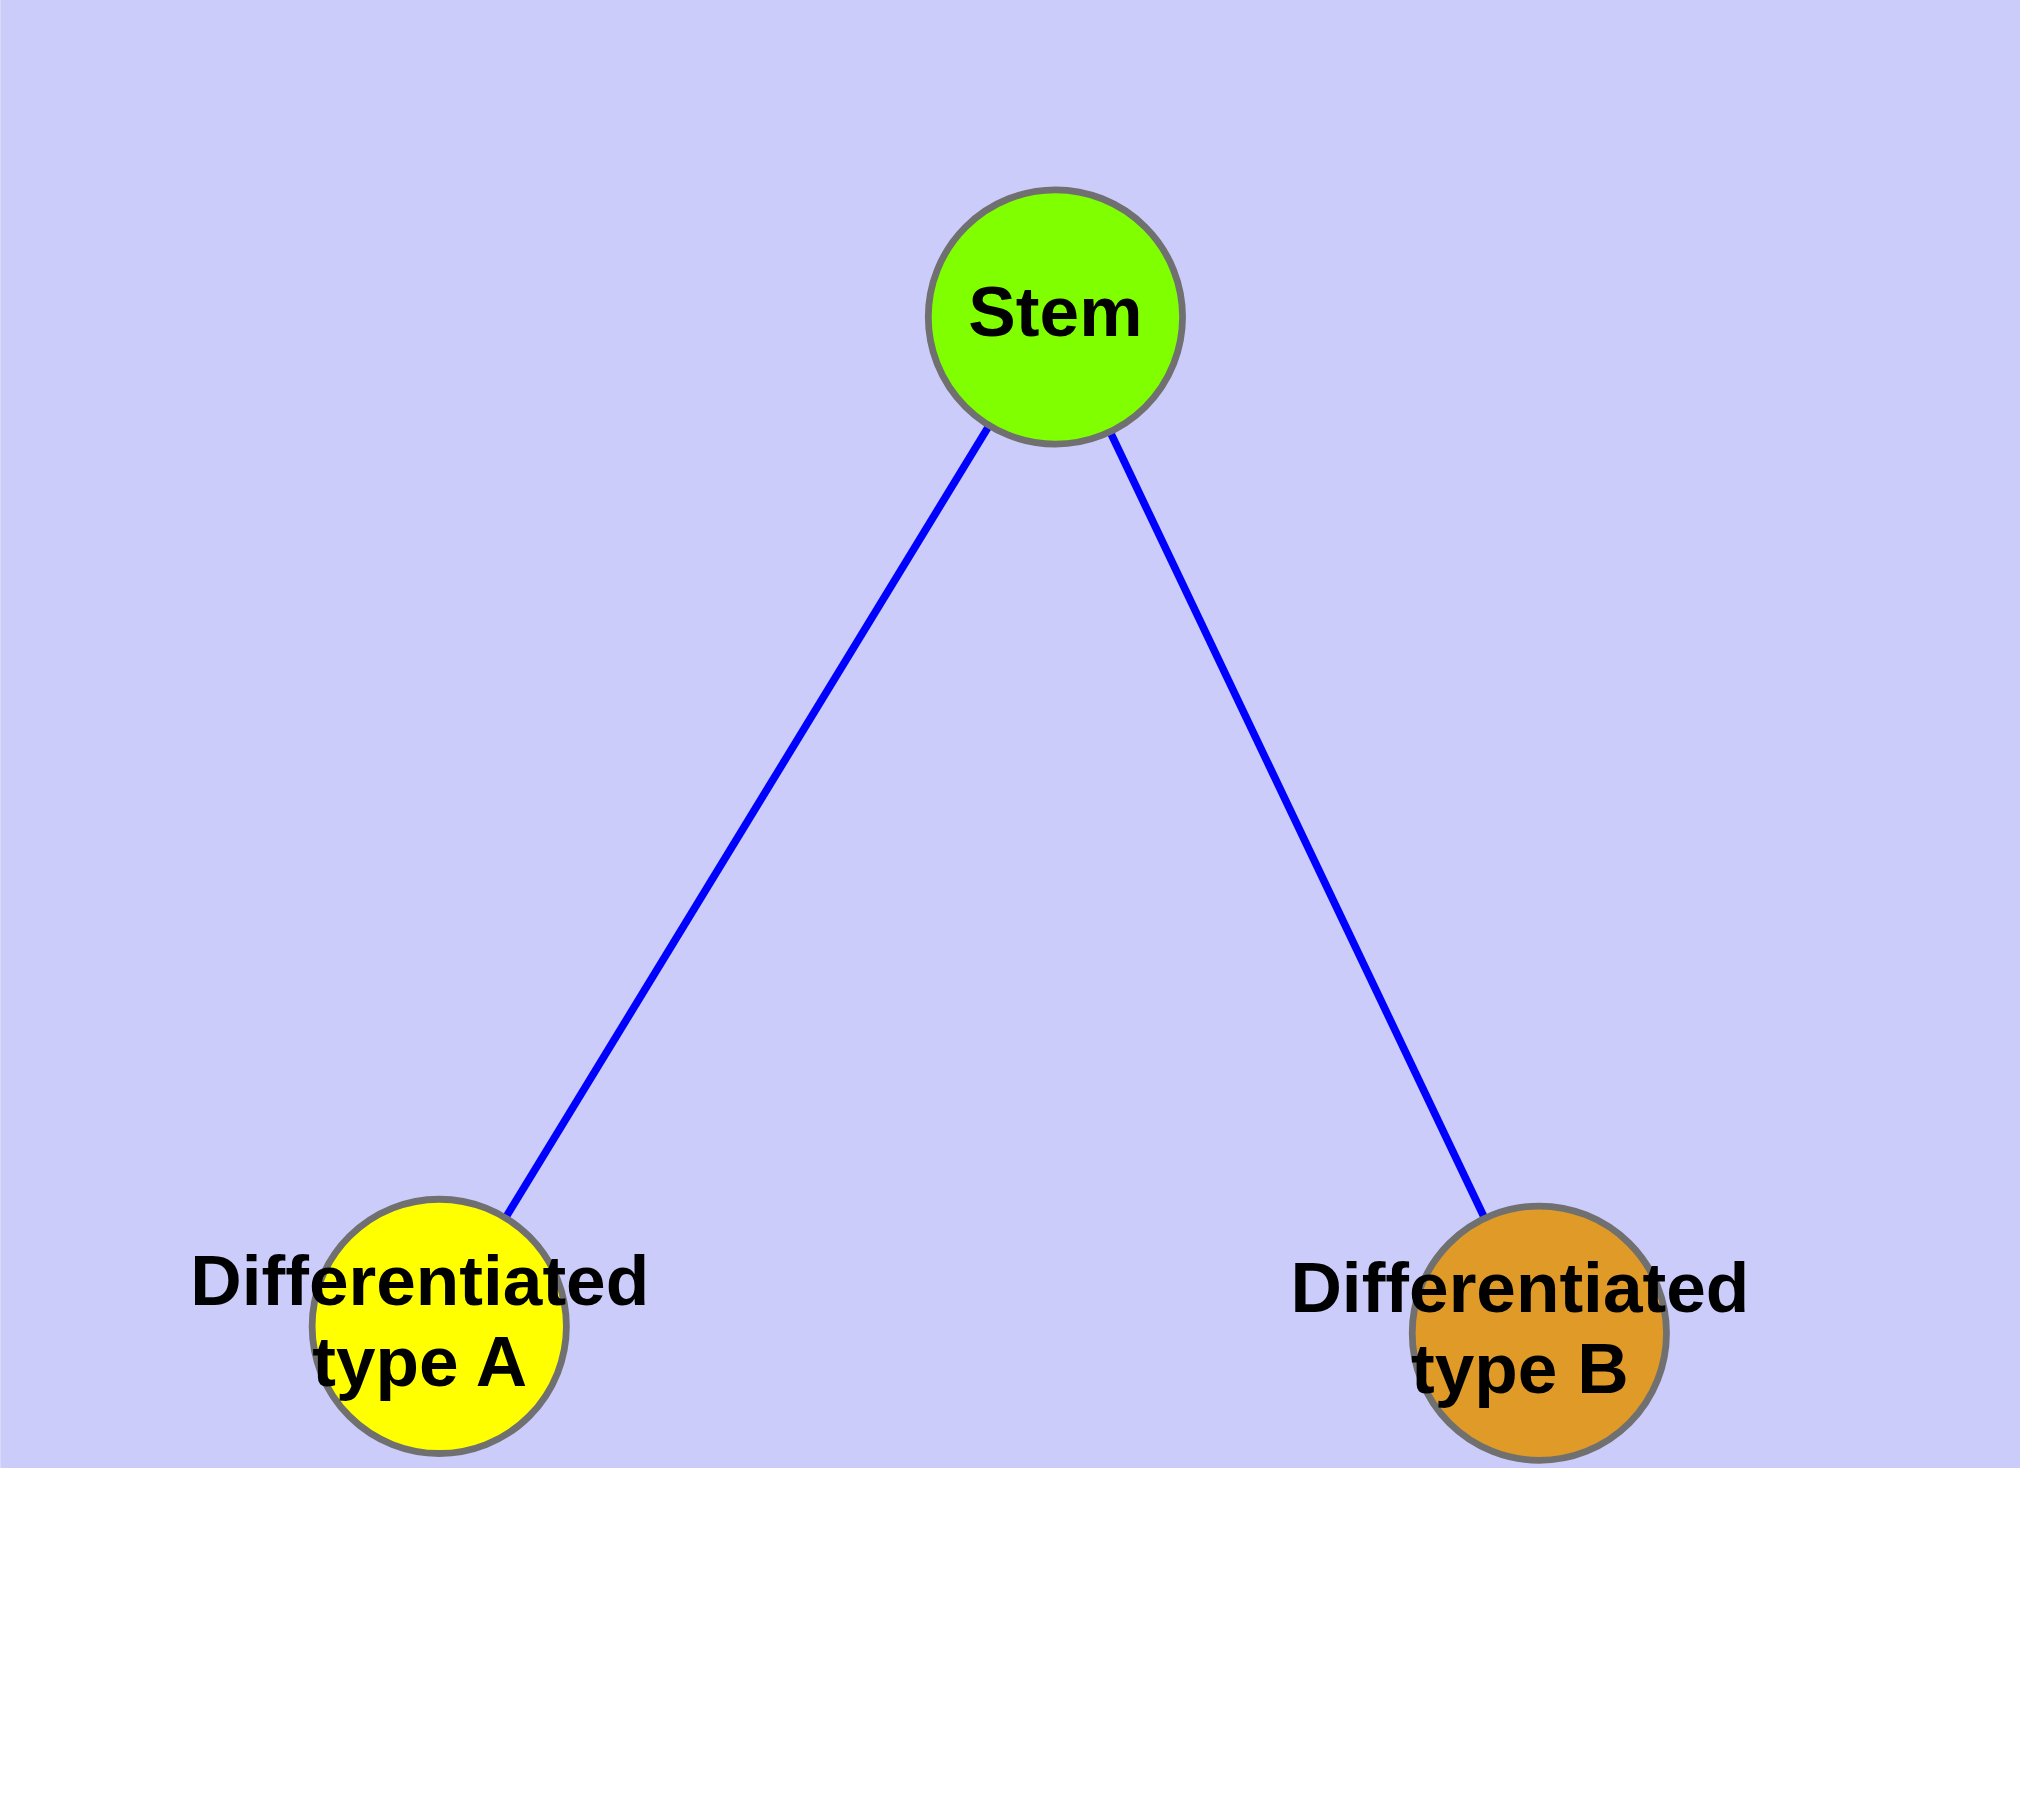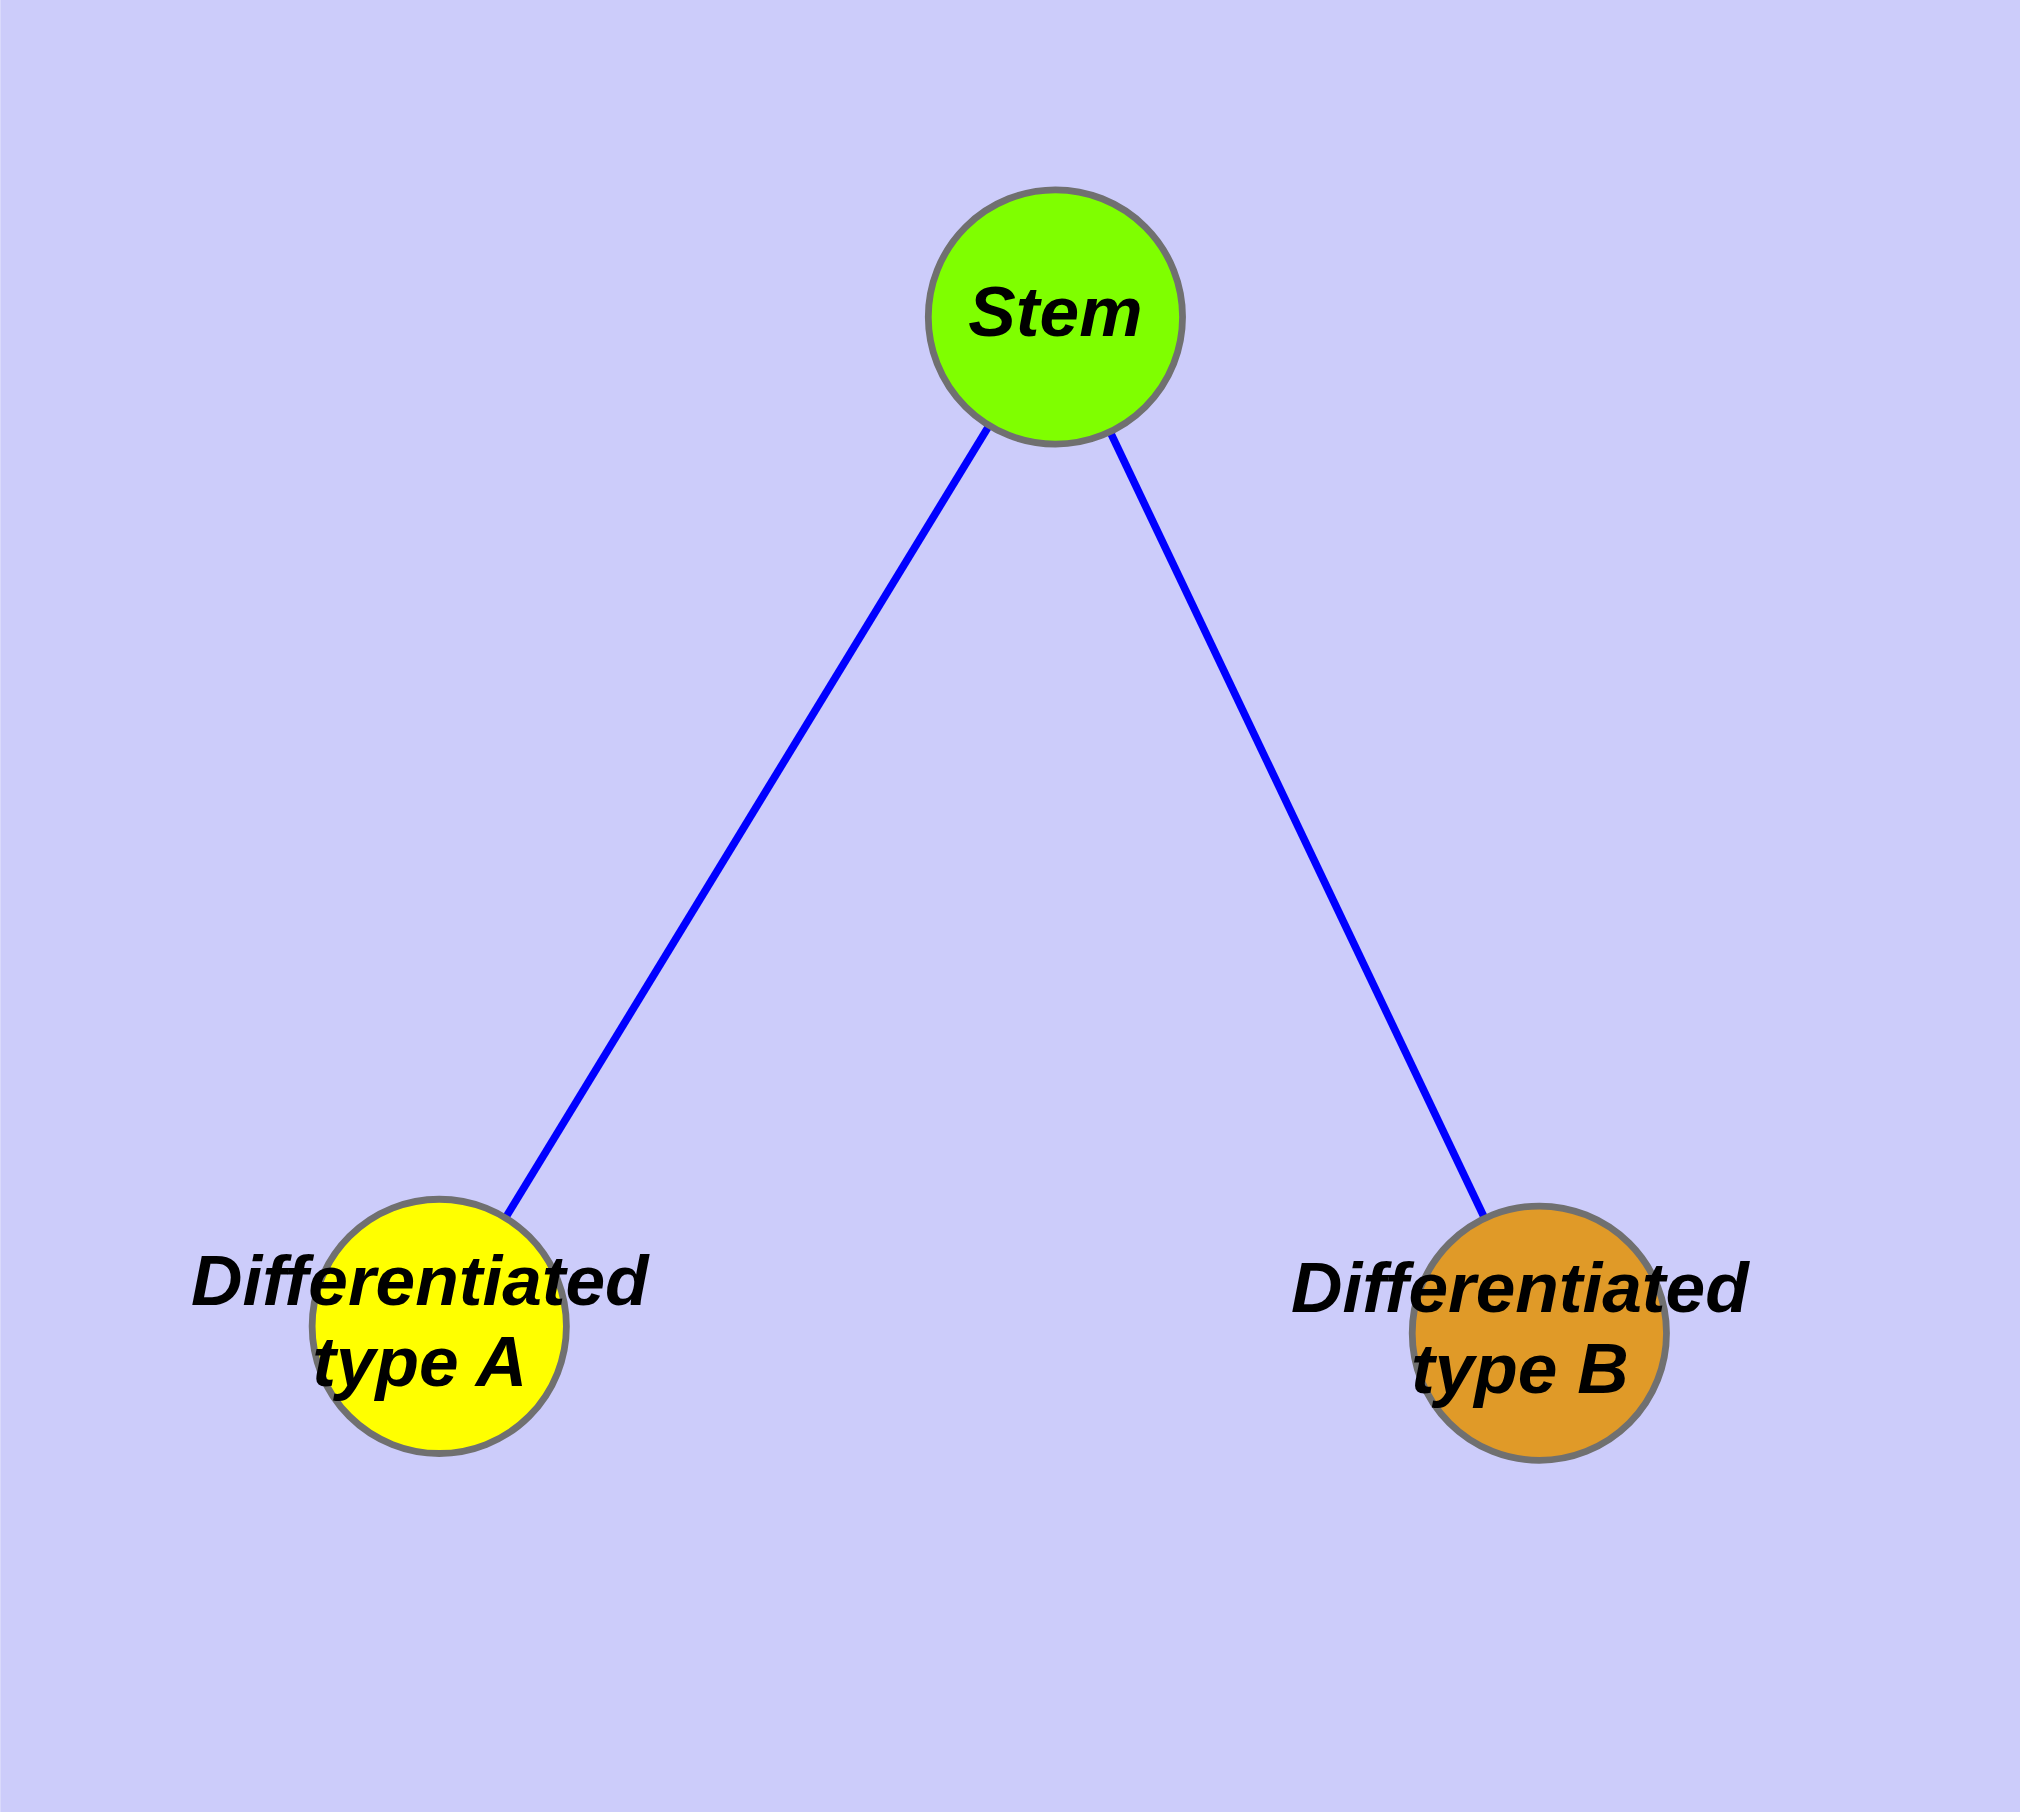--- a/index.html
+++ b/index.html
@@ -26,21 +26,21 @@
     font-family: "Liberation Sans", sans-serif;
     font-weight: bold;
     fill: #000000;
     text-anchor: middle;
     dominant-baseline: middle;
   }
 </style>
 </head>
 <body>
 
-<div id="canvas" style="width: 2021px; height: 1812px; font-style: italic;">
+<div id="canvas" style="width: 2021px; height: 1468px;">
   <svg id="graph-svg" viewBox="0 0 2384 2138" xmlns="http://www.w3.org/2000/svg" style="width: 2021px; height: 1812px;">
 
     <rect id="bg-rect" x="0" y="0" width="2384" height="2138" fill="#ccccfa"></rect>
 
     <g id="edges-layer">
         <line x1="1245" y1="374" x2="518" y2="1565" stroke="#0000ff" stroke-width="9" stroke-linecap="butt"></line>
         <line x1="1245" y1="374" x2="1816" y2="1573" stroke="#0000ff" stroke-width="9" stroke-linecap="butt"></line>
       </g>
     <g id="nodes-layer">
         <circle cx="1245" cy="374" r="150" fill="#7fff00" stroke="#707070" stroke-width="8"></circle>

